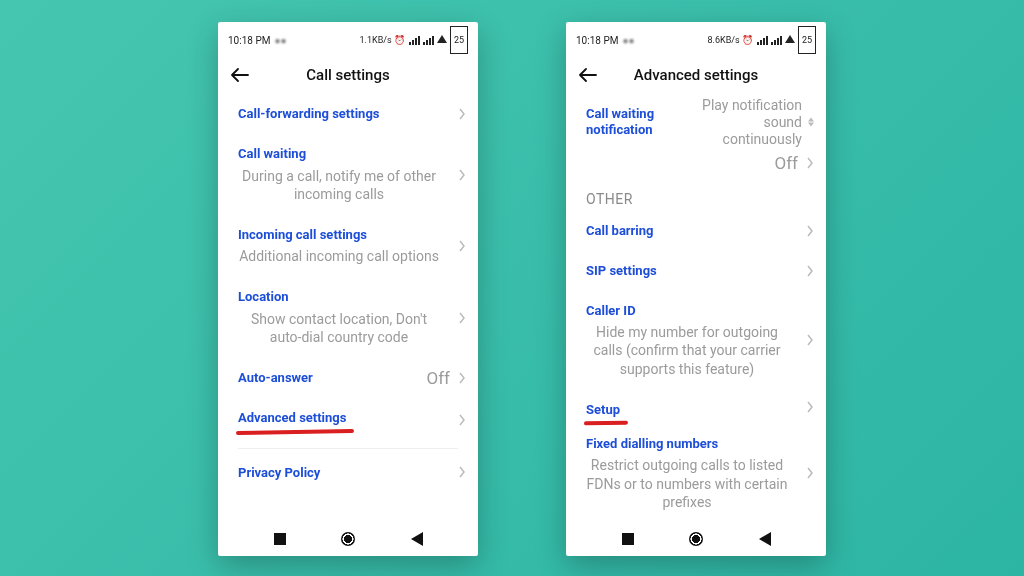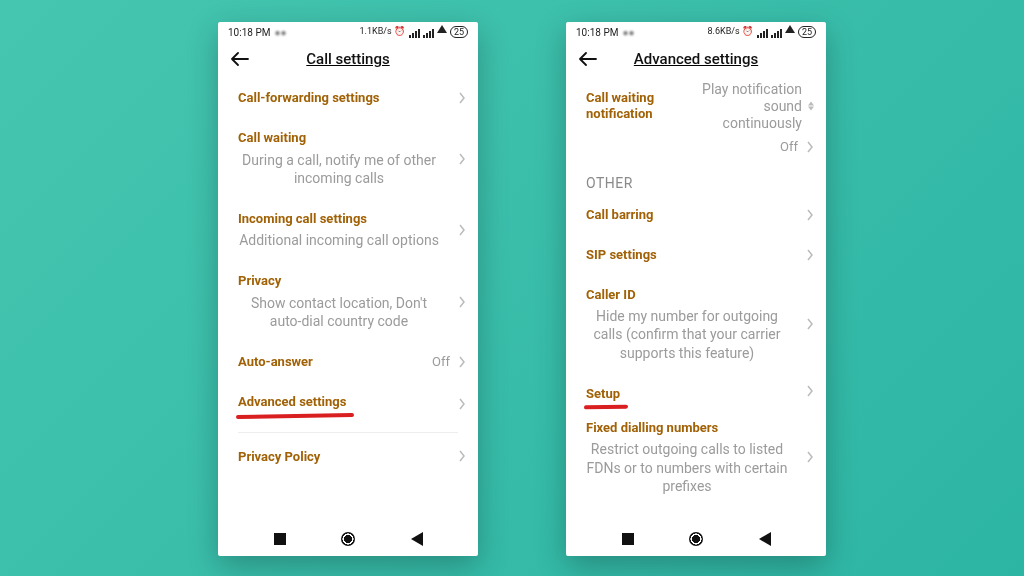--- a/index.html
+++ b/index.html
@@ -2,38 +2,38 @@
 <html><head>
 <meta charset="utf-8">
 <style>
   html,body{margin:0;padding:0;width:1024px;height:576px;font-family:-apple-system,BlinkMacSystemFont,"Segoe UI",Roboto,Helvetica,Arial,sans-serif;background:linear-gradient(135deg,#45c6b0 0%,#2db5a4 100%);}
   .stage{position:relative;width:1024px;height:576px;}
   .phone{position:absolute;top:22px;width:260px;height:534px;background:#fff;box-shadow:0 10px 30px rgba(0,0,0,.25);border-radius:2px;overflow:hidden;}
   .phone.left{left:218px;}
   .phone.right{left:566px;}
   .statusbar{display:flex;align-items:center;justify-content:space-between;padding:4px 10px 2px 10px;font-size:10px;color:#222;}
   .sb-left{display:flex;align-items:center;gap:4px;}
-  .sb-right{display:flex;gap:3px;}
+  .sb-right{display:flex;align-items:center;gap:3px;}
   .sb-right span{font-size:9px;}
   .sb-blur{filter:blur(1.2px);opacity:.6;font-size:10px;}
   .sigbar{display:inline-flex;align-items:flex-end;gap:1px;}
   .sigbar i{display:block;width:2px;background:#222;}
   .sigbar i:nth-child(1){height:3px}.sigbar i:nth-child(2){height:5px}.sigbar i:nth-child(3){height:7px}.sigbar i:nth-child(4){height:9px}
   .wifi{width:0;height:0;border-left:5px solid transparent;border-right:5px solid transparent;border-bottom:8px solid #222;transform:translateY(-1px);}
-  .battery{display:inline-flex;align-items:center;border:1px solid #222;border-radius:6px;padding:0 3px;height:10px;font-size:7px;line-height:10px;}
+  .battery{display:inline-flex;align-items:center;border:1px solid #222;border-radius:0;padding:8px 3px;height:10px;font-size:7px;line-height:10px;}
   .alarm{font-size:10px;}
-  .header{display:flex;align-items:center;padding:10px 12px 6px 12px;text-decoration:underline;}
+  .header{display:flex;align-items:center;padding:10px 12px 6px 12px;}
   .back{width:26px;}
   .back svg{display:block}
   .title{flex:1;text-align:center;font-size:15px;font-weight:500;color:#111;margin-left:-26px;}
   .list{padding:4px 0 0 0;}
   .item{position:relative;padding:12px 28px 12px 20px;}
-  .item .t{font-size:13px;font-weight:700;color:#a16207;line-height:1.25;}
+  .item .t{font-size:13px;font-weight:700;color:#1d4ed8;line-height:1.25;}
   .item .s{font-size:14px;color:#9b9b9b;margin-top:4px;line-height:1.3;padding-right:10px;text-align:center;}
-  .item .val{position:absolute;right:28px;top:50%;transform:translateY(-50%);font-size:13px;color:#9b9b9b;text-align:right;max-width:120px;line-height:1.2;}
+  .item .val{position:absolute;right:28px;top:50%;transform:translateY(-50%);font-size:17px;color:#9b9b9b;text-align:right;max-width:120px;line-height:1.2;}
   .item .chev{position:absolute;right:12px;top:50%;transform:translateY(-50%);}
   .item .updn{position:absolute;right:12px;top:50%;transform:translateY(-50%);display:flex;flex-direction:column;gap:1px;align-items:center;}
   .item .updn i{width:0;height:0;border-left:3px solid transparent;border-right:3px solid transparent;}
   .item .updn i.up{border-bottom:4px solid #bbb;}
   .item .updn i.dn{border-top:4px solid #bbb;}
   .divider{height:1px;background:#eee;margin:6px 20px 0 20px;}
   .section-label{font-size:14px;color:#8a8a8a;letter-spacing:.5px;padding:16px 20px 4px 20px;}
   .underline{position:absolute;height:4px;background:#d91f1f;border-radius:2px;transform:rotate(-1deg);}
   .navbar{position:absolute;bottom:0;left:0;right:0;height:34px;display:flex;align-items:center;justify-content:space-evenly;}
   .nav-sq{width:12px;height:12px;background:#111;}
@@ -109,21 +109,21 @@
         <div class="s">Additional incoming call options</div>
         <span class="chev">
             <svg width="8" height="12">
               <path d="M2 1l4 5-4 5" stroke="#bbb" stroke-width="1.5" fill="none"></path>
             </svg>
           </span>
       </div>
 
 
       <div class="item">
-        <div class="t">Privacy</div>
+        <div class="t">Location</div>
         <div class="s">Show contact location, Don't auto-dial country code</div>
         <span class="chev">
             <svg width="8" height="12">
               <path d="M2 1l4 5-4 5" stroke="#bbb" stroke-width="1.5" fill="none"></path>
             </svg>
           </span>
       </div>
 
       <div class="item">
         <div class="t">Auto-answer</div>

